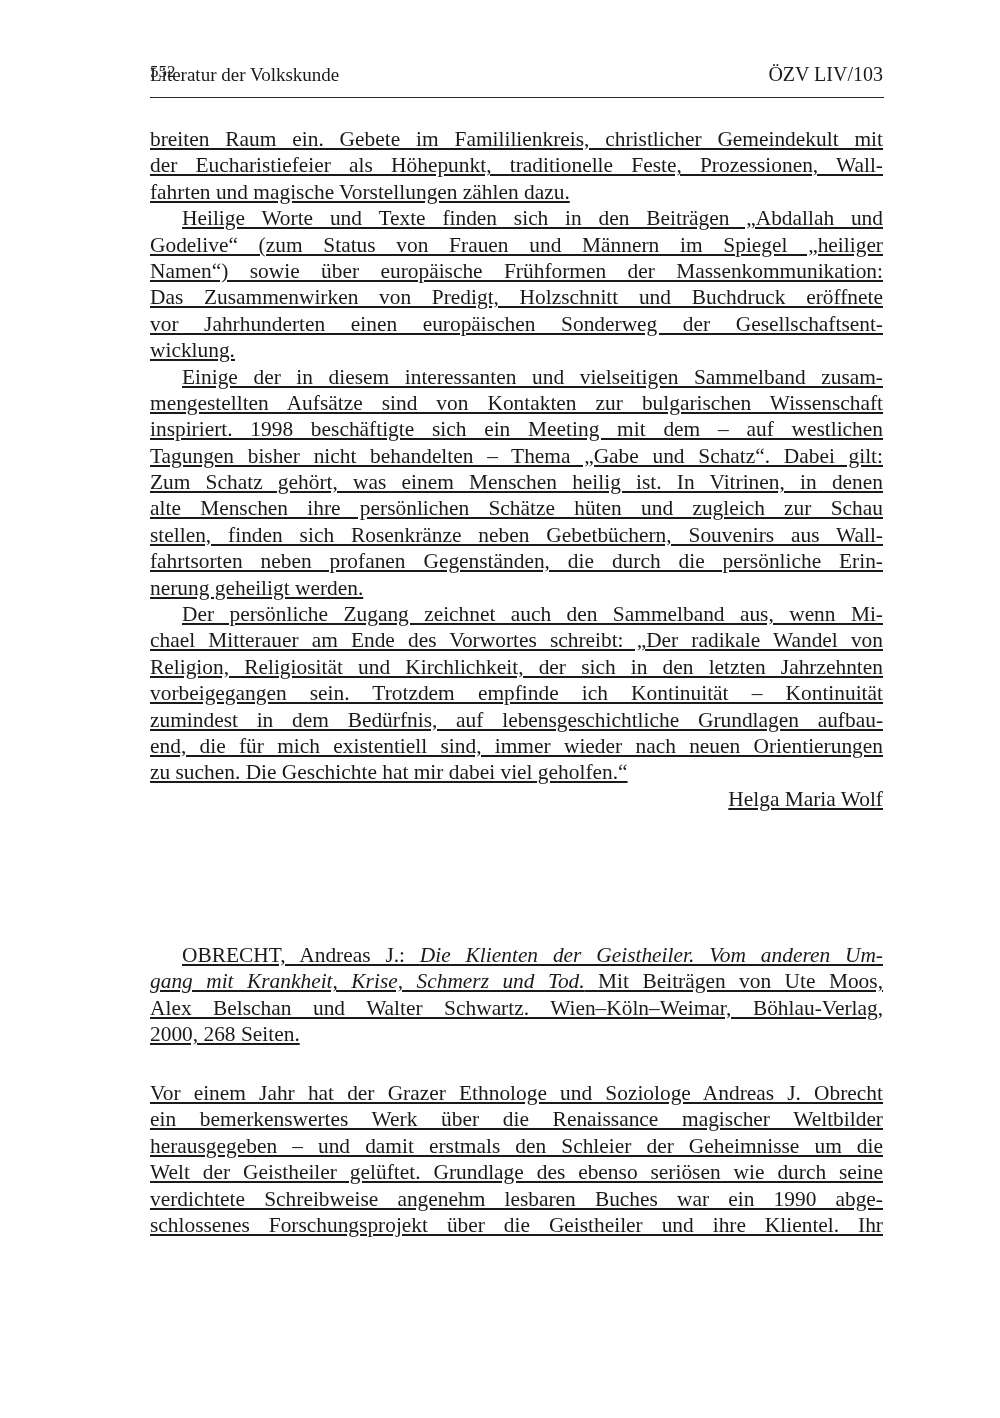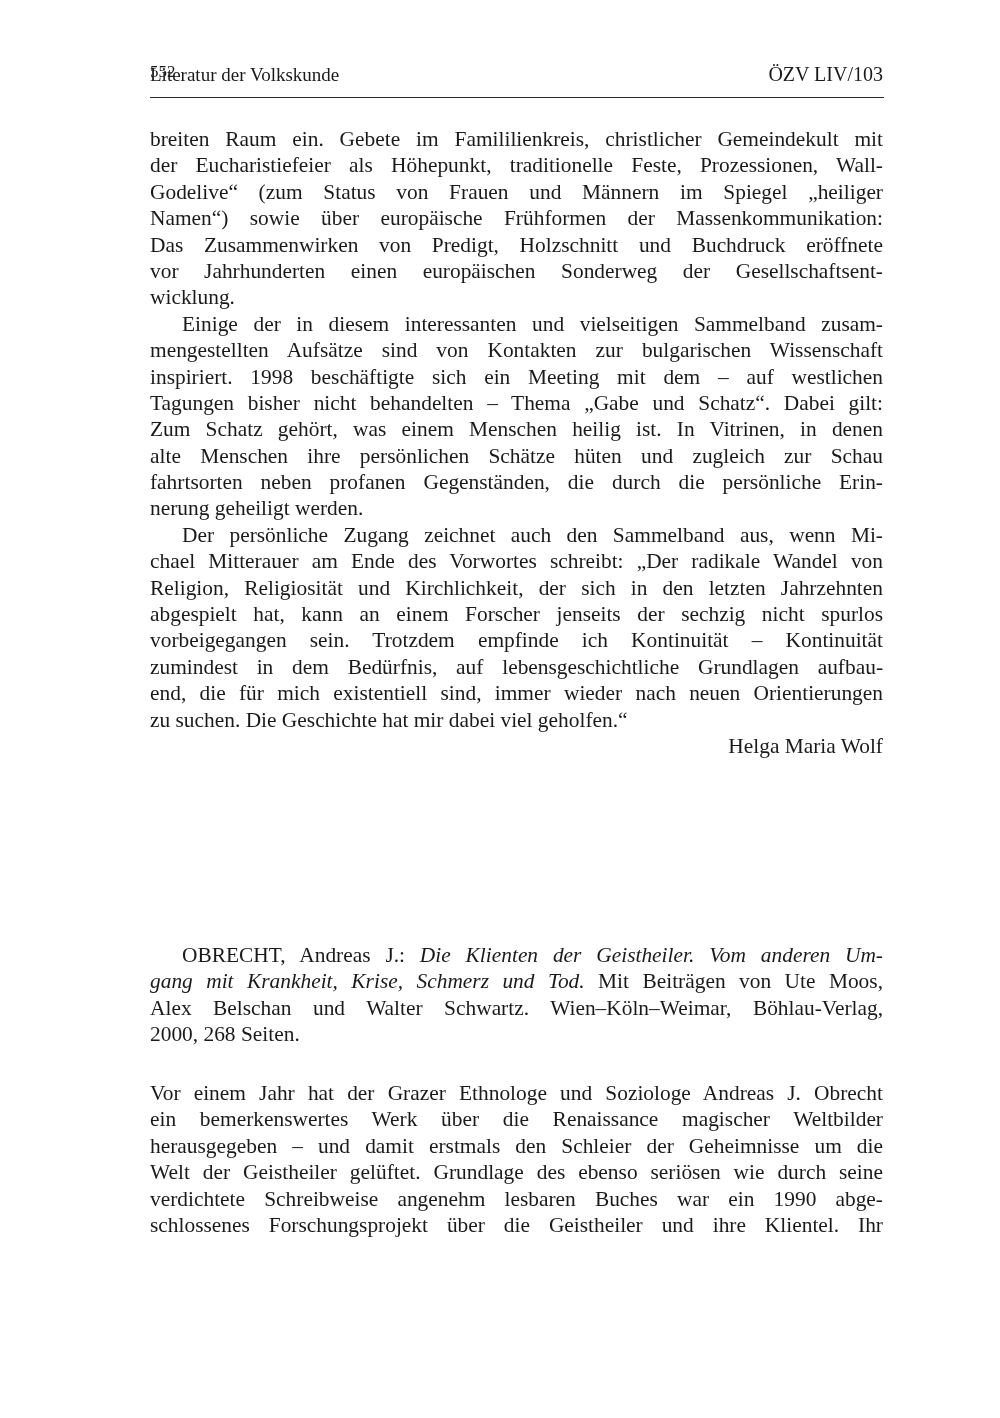--- a/index.html
+++ b/index.html
@@ -16,21 +16,21 @@
   .page-header .title { position: absolute; left: 0; right: 0; top: 2px; text-align: left; }
   .page-header .journal { position: absolute; right: 0; top: 1px; font-size: 20px; margin-left: 34px; }
   .header-rule {
     position: absolute; left: 150px; top: 97px; width: 734px; height: 0;
     border-top: 1.5px solid #2a2a2a;
   }
   .body-text {
     position: absolute; left: 150px; width: 733px;
     font-size: 21.4px; line-height: 26.4px;
   }
-  .line { display: block; white-space: nowrap; text-align: justify; text-align-last: justify; height: 26.4px; }
+  .line { display: block; white-space: nowrap; text-align: justify; text-align-last: justify; height: 26.4px; text-decoration: underline; }
   .line.last { text-align-last: left; }
   .line.indent { padding-left: 32px; }
   .line.right { text-align: center; text-align-last: right; }
   i { font-style: italic; }
   #sec1 { top: 126px; }
   #sec2 { top: 942px; }
   #sec3 { top: 1080px; }
 </style>
 </head>
 <body>
@@ -38,37 +38,39 @@
 <div class="page-header">
   <span class="pnum">552</span>
   <span class="title">Literatur der Volkskunde</span>
   <span class="journal">ÖZV LIV/103</span>
 </div>
 <div class="header-rule"></div>
 
 <div class="body-text" id="sec1">
   <span class="line">breiten Raum ein. Gebete im Famililienkreis, christlicher Gemeindekult mit</span>
   <span class="line">der Eucharistiefeier als Höhepunkt, traditionelle Feste, Prozessionen, Wall-</span>
+  <span class="line last">fahrten und magische Vorstellungen zählen dazu.</span>
+  <span class="line indent">Heilige Worte und Texte finden sich in den Beiträgen „Abdallah und</span>
   <span class="line">Godelive“ (zum Status von Frauen und Männern im Spiegel „heiliger</span>
   <span class="line">Namen“) sowie über europäische Frühformen der Massenkommunikation:</span>
   <span class="line">Das Zusammenwirken von Predigt, Holzschnitt und Buchdruck eröffnete</span>
   <span class="line">vor Jahrhunderten einen europäischen Sonderweg der Gesellschaftsent-</span>
   <span class="line last">wicklung.</span>
   <span class="line indent">Einige der in diesem interessanten und vielseitigen Sammelband zusam-</span>
   <span class="line">mengestellten Aufsätze sind von Kontakten zur bulgarischen Wissenschaft</span>
   <span class="line">inspiriert. 1998 beschäftigte sich ein Meeting mit dem – auf westlichen</span>
   <span class="line">Tagungen bisher nicht behandelten – Thema „Gabe und Schatz“. Dabei gilt:</span>
   <span class="line">Zum Schatz gehört, was einem Menschen heilig ist. In Vitrinen, in denen</span>
   <span class="line">alte Menschen ihre persönlichen Schätze hüten und zugleich zur Schau</span>
+  <span class="line">stellen, finden sich Rosenkränze neben Gebetbüchern, Souvenirs aus Wall-</span>
   <span class="line">fahrtsorten neben profanen Gegenständen, die durch die persönliche Erin-</span>
   <span class="line last">nerung geheiligt werden.</span>
   <span class="line indent">Der persönliche Zugang zeichnet auch den Sammelband aus, wenn Mi-</span>
   <span class="line">chael Mitterauer am Ende des Vorwortes schreibt: „Der radikale Wandel von</span>
   <span class="line">Religion, Religiosität und Kirchlichkeit, der sich in den letzten Jahrzehnten</span>
-  <span class="line">abgespielt hat, kann an einem Forscher jenseits der sechzig nicht spurlos</span>
   <span class="line">vorbeigegangen sein. Trotzdem empfinde ich Kontinuität – Kontinuität</span>
   <span class="line">zumindest in dem Bedürfnis, auf lebensgeschichtliche Grundlagen aufbau-</span>
   <span class="line">end, die für mich existentiell sind, immer wieder nach neuen Orientierungen</span>
   <span class="line last">zu suchen. Die Geschichte hat mir dabei viel geholfen.“</span>
   <span class="line right">Helga Maria Wolf</span>
 </div>
 
 <div class="body-text" id="sec2">
   <span class="line indent"><span>OBRECHT, Andreas J.:</span> <i>Die Klienten der Geistheiler. Vom anderen Um-</i></span>
   <span class="line"><i>gang mit Krankheit, Krise, Schmerz und Tod.</i><span> Mit Beiträgen von Ute Moos,</span></span>

